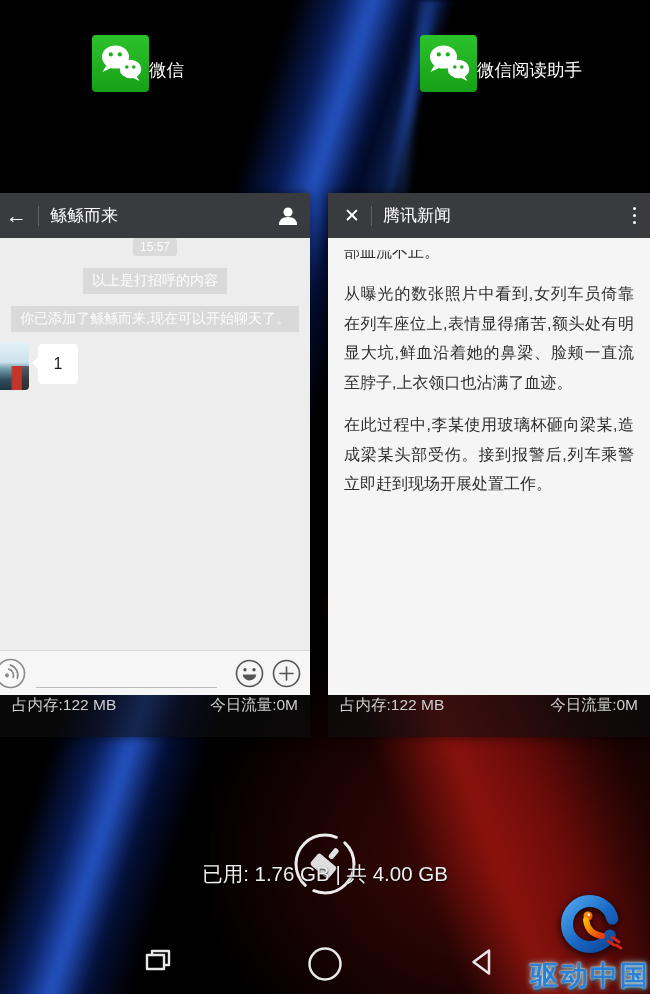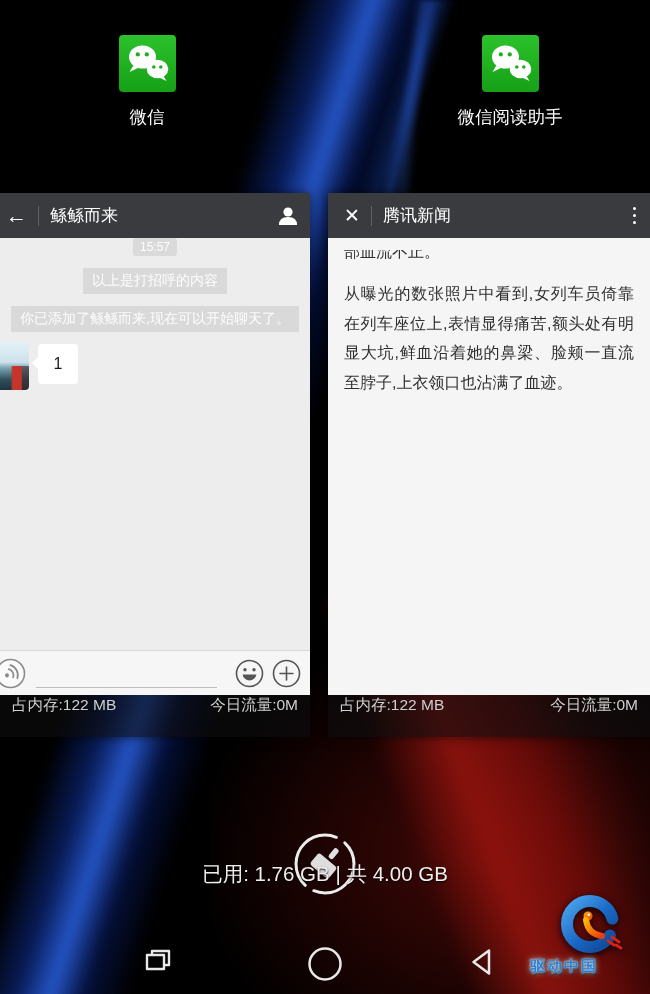--- a/index.html
+++ b/index.html
@@ -26,21 +26,21 @@
   .beam-red{
     left:310px;top:560px;width:230px;height:720px;
     background:linear-gradient(90deg,transparent,rgba(205,28,20,.8) 32%,rgba(125,12,10,.85) 62%,rgba(70,8,6,.4) 85%,transparent);
     transform:rotate(-21deg);transform-origin:top center;filter:blur(6px);
   }
   .glow-red{
     right:-120px;bottom:-90px;width:560px;height:460px;
     background:radial-gradient(ellipse at center,rgba(120,14,10,.55),rgba(60,8,6,.3) 55%,transparent 75%);
   }
   
-  .app-entry{position:absolute;top:35px;display:flex;flex-direction:column;align-items:center;}
+  .app-entry{position:absolute;top:35px;display:flex;align-items:center;}
   .app-entry .label{margin-top:13px;color:#fff;font-size:17.5px;text-shadow:0 1px 2px #000;white-space:nowrap;}
   .wechat-icon{width:57px;height:57px;display:block;}
   
   .card{position:absolute;top:193px;height:544px;display:flex;flex-direction:column;box-shadow:0 0 10px rgba(0,0,0,.6);}
   .card-left{left:0;width:310px;}
   .card-right{left:328px;width:322px;}
   .card-header{height:45px;min-height:45px;background:#3a3b3f;display:flex;align-items:center;color:#fff;font-size:17px;padding:0 10px;}
   .hdr-sep{width:1px;height:20px;background:#62636a;margin:0 11px;}
   .hdr-spacer{flex:1;}
   .back-glyph{font-size:21px;color:#fff;line-height:1;margin-left:-4px;}
@@ -80,21 +80,21 @@
   .mem-summary{position:absolute;top:860px;left:0;width:650px;text-align:center;color:#efefef;font-size:20.5px;text-shadow:0 1px 2px #000;}
   
   .navbar{position:absolute;left:0;bottom:0;width:650px;height:62px;}
   .nav-ico{position:absolute;top:14px;}
   .nav-recents{left:142px;}
   .nav-home{left:307px;}
   .nav-back{left:466px;}
   
   .wm-logo{position:absolute;left:556px;top:891px;filter:drop-shadow(0 2px 4px rgba(0,0,0,.9));}
   .wm-text{
-    position:absolute;left:530px;top:957px;font-size:15px;font-weight:bold;letter-spacing:2px;white-space:nowrap;
+    position:absolute;left:530px;top:957px;font-size:28px;font-weight:bold;letter-spacing:2px;white-space:nowrap;
     color:#2b7fd4;text-shadow:0 0 2px #fff,0 0 6px #aee,1px 2px 2px #012;
   }
 </style>
 </head>
 <body>
 
 <div class="beam beam-blue"></div>
 <div class="beam beam-rays"></div>
 <div class="beam beam-red"></div>
 <div class="beam glow-red"></div>
@@ -193,20 +193,21 @@
         <i></i>
         <i></i>
       </span>
   </div>
 
   <div class="article-body">
     <div class="clip-line">
       <div>部血流不止。</div>
     </div>
     <p>从曝光的数张照片中看到,女列车员倚靠在列车座位上,表情显得痛苦,额头处有明显大坑,鲜血沿着她的鼻梁、脸颊一直流至脖子,上衣领口也沾满了血迹。</p>
+    <p>在此过程中,李某使用玻璃杯砸向梁某,造成梁某头部受伤。接到报警后,列车乘警立即赶到现场开展处置工作。</p>
 
   </div>
 
   <div class="card-statusbar">
     <span>占内存:122 MB</span>
     <span>今日流量:0M</span>
   </div>
 </div>
 
 <svg class="cleaner-btn" viewBox="0 0 64 64">

